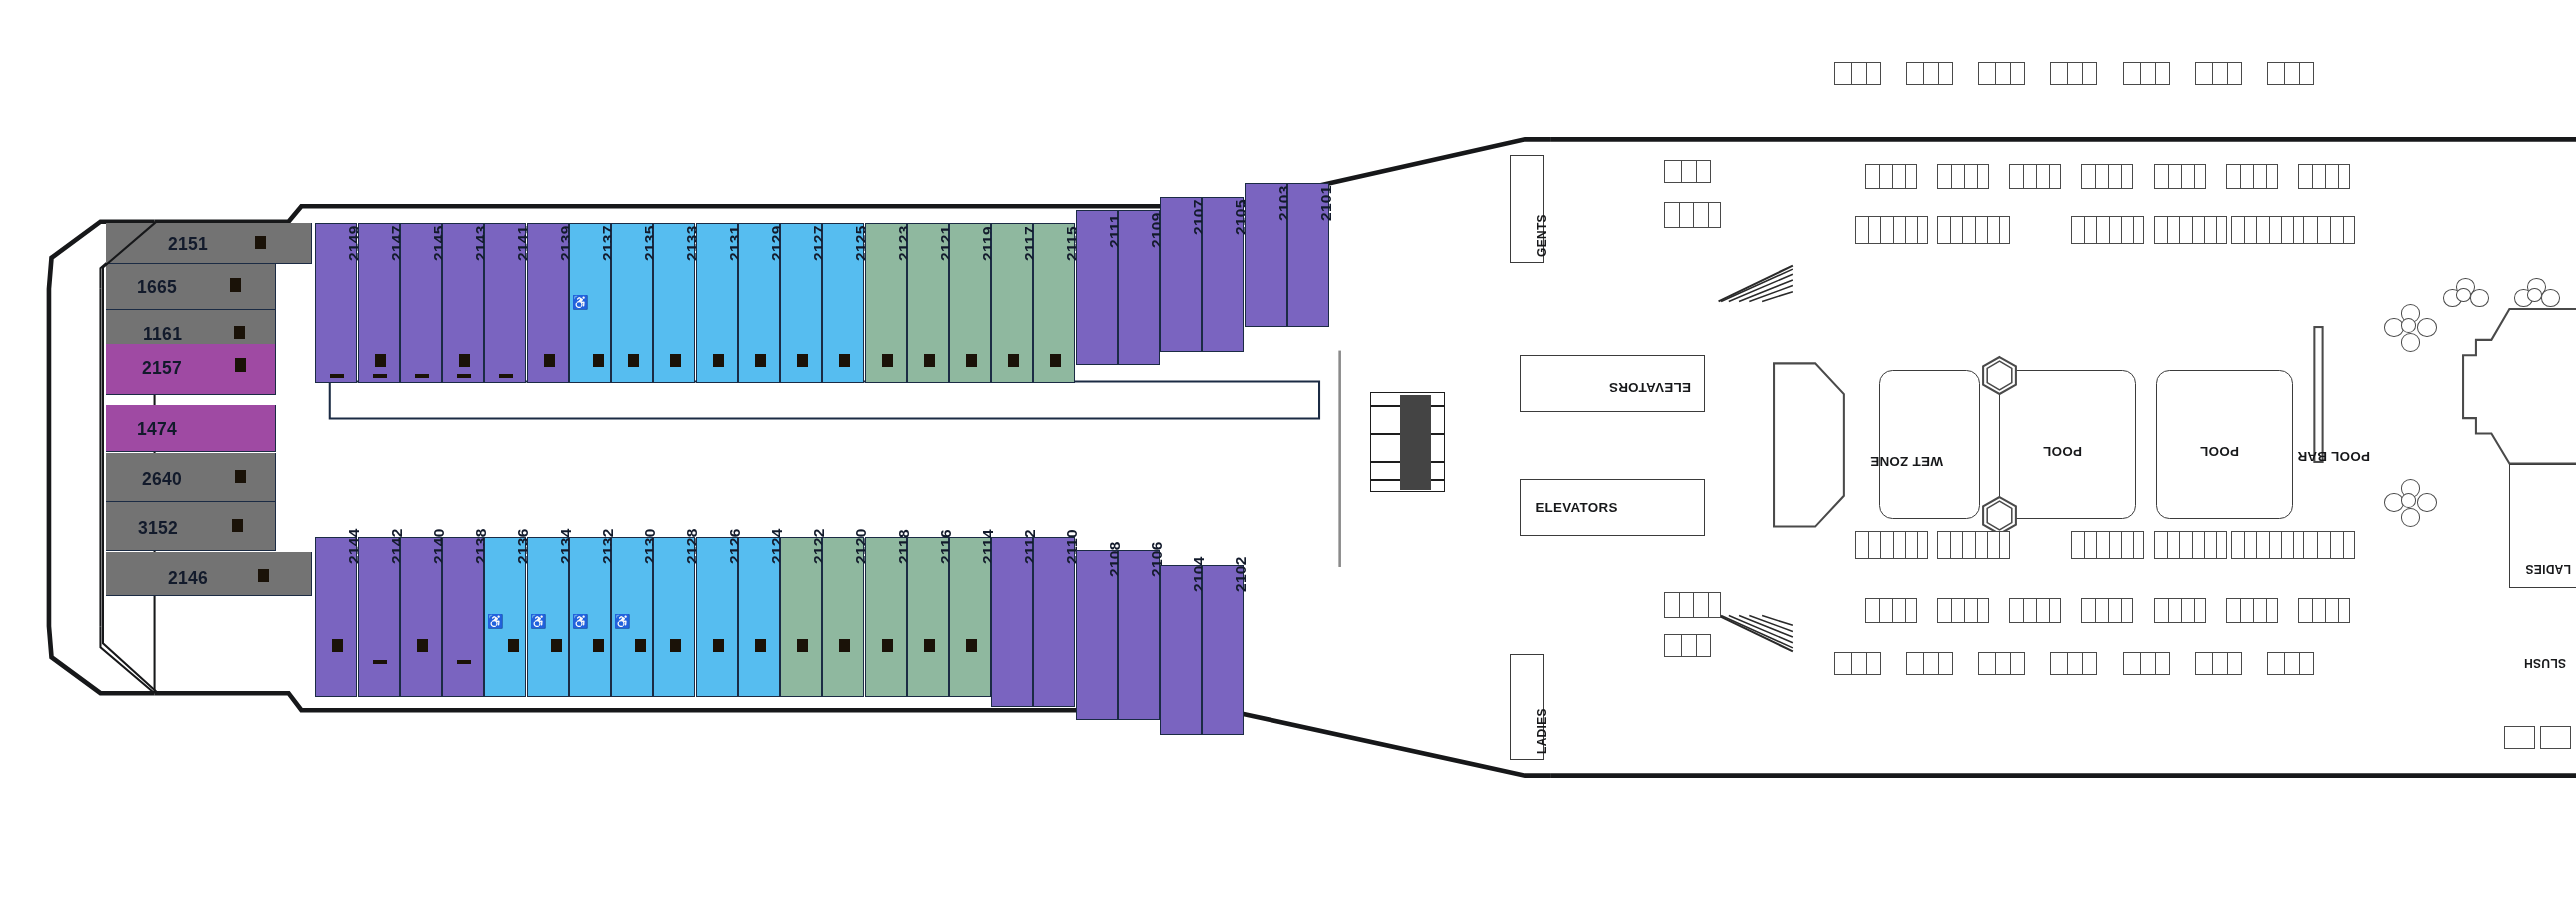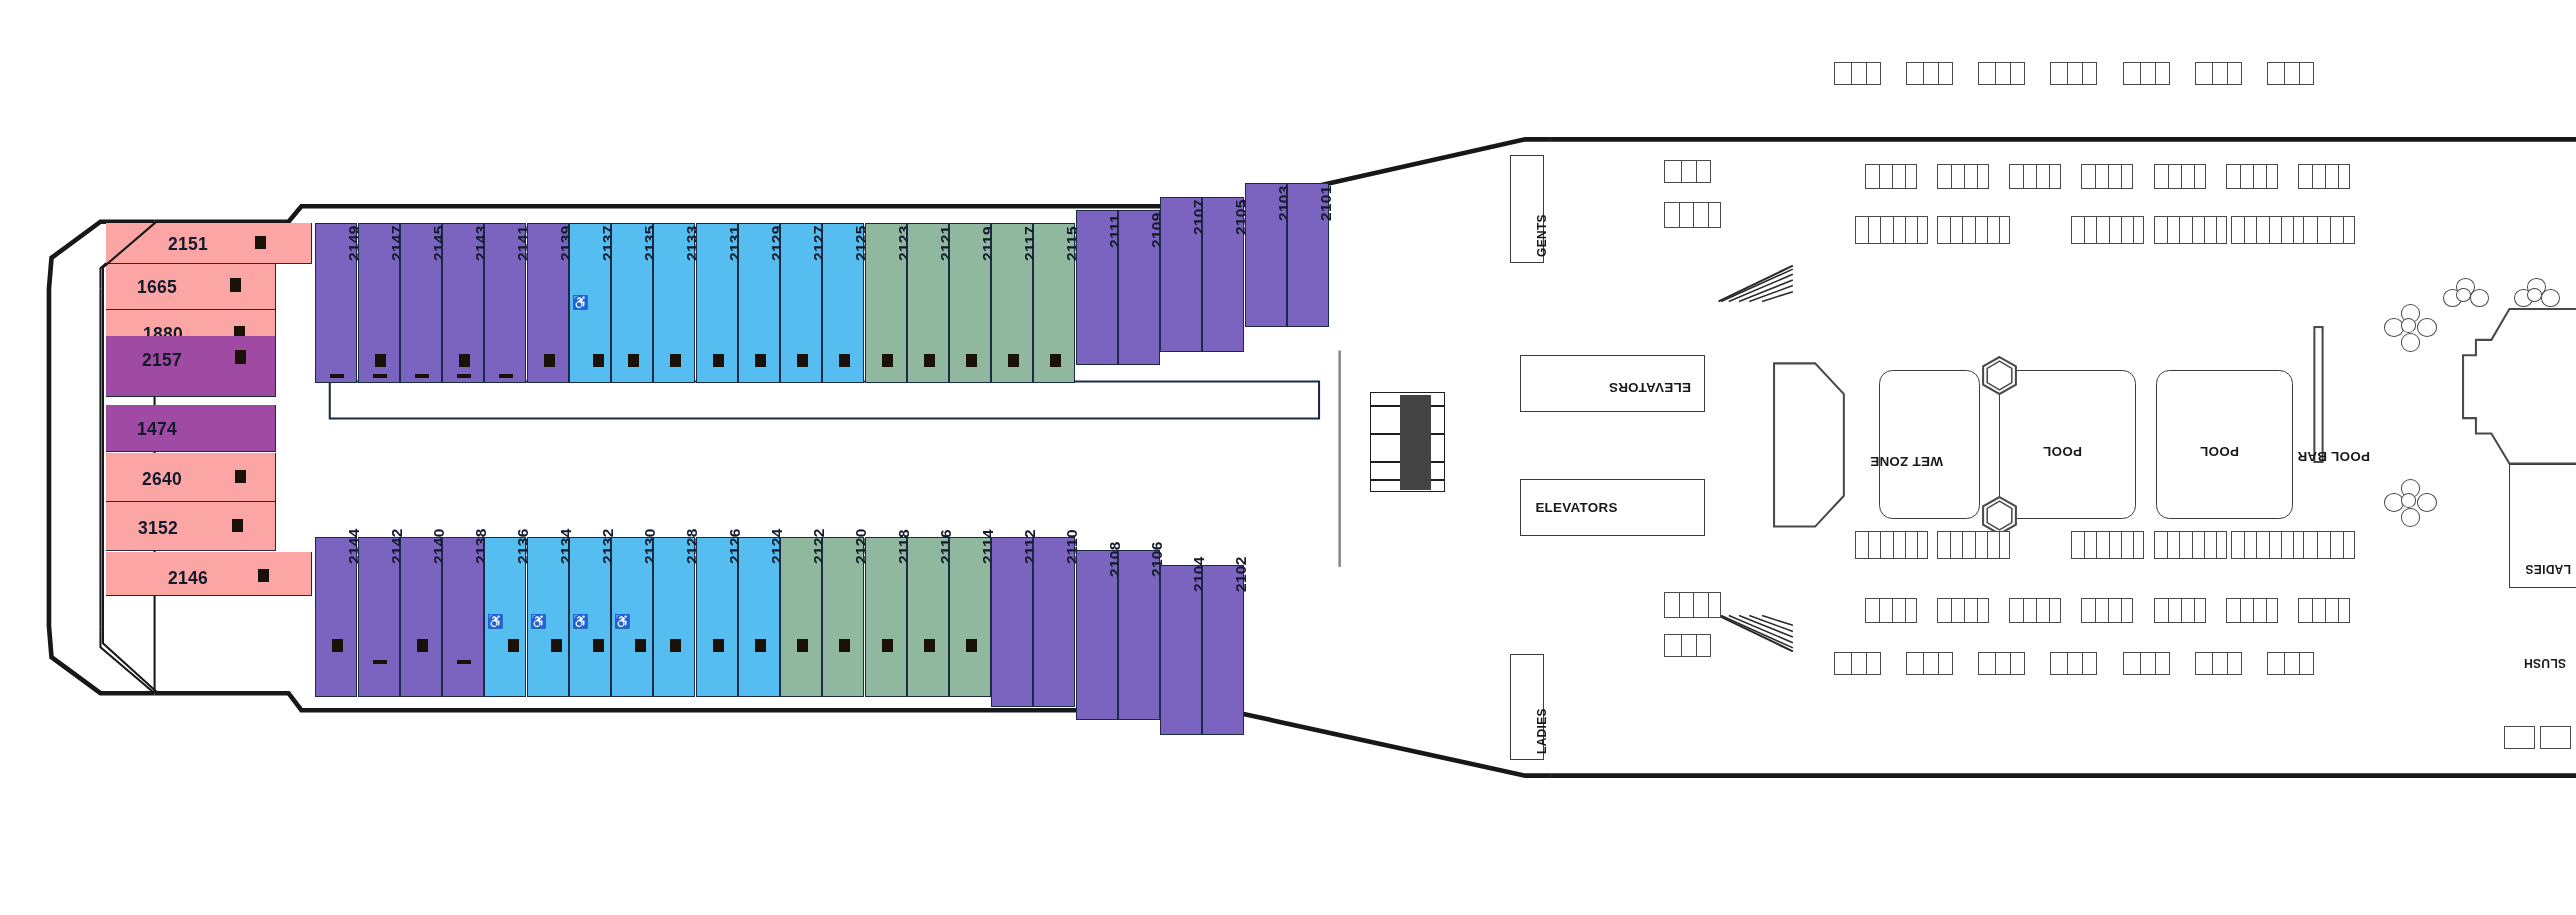--- a/index.html
+++ b/index.html
@@ -12,21 +12,21 @@
   
   .cab{position:absolute;box-sizing:border-box;border:1px solid #1b2b44;}
   .cab .num{position:absolute;white-space:nowrap;font-size:15.5px;font-weight:700;color:#121a2b;
             letter-spacing:0.3px;}
   .cab.vert .num{transform:rotate(-90deg);transform-origin:left top;}
   .cab .bedsq{position:absolute;width:11.3px;height:13.4px;background:#1a1208;}
   .cab .dash{position:absolute;width:13.4px;height:3.6px;background:#1a1208;}
   .cab .wc{position:absolute;font-size:13.4px;line-height:13.4px;color:#121a2b;font-weight:700;}
 
   
-  .c-lightblue{background:#fca5a5;}
+  .c-lightblue{background:#737373;}
   .c-blue     {background:#56bdf0;}
   .c-green    {background:#8fb89f;}
   .c-purple   {background:#7a64c0;}
   .c-violet   {background:#9f4aa3;}
 
   
   .cab.horiz .num{font-size:17.5px;font-weight:700;}
 
   
   .box{position:absolute;box-sizing:border-box;border:1px solid #3b3b3b;background:#fff;}
@@ -93,24 +93,24 @@
 
   <div class="cab horiz c-lightblue" style="left:106px;top:223px;width:206px;height:41px;border-width:0 1px 1px 0;">
     <span class="num" style="left:62px;top:11.3px;">2151</span>
     <span class="bedsq" style="left:149px;top:13px;"></span>
   </div>
   <div class="cab horiz c-lightblue" style="left:106px;top:264px;width:170px;height:46px;border-width:0 1px 1px 0;">
     <span class="num" style="left:31px;top:13.4px;">1665</span>
     <span class="bedsq" style="left:124px;top:14.4px;"></span>
   </div>
   <div class="cab horiz c-lightblue" style="left:106px;top:310px;width:170px;height:48px;border-width:0 1px 1px 0;">
-    <span class="num" style="left:37px;top:14.4px;">1880</span>
+    <span class="num" style="left:37px;top:14.4px;">1161</span>
     <span class="bedsq" style="left:128px;top:15.5px;"></span>
   </div>
-  <div class="cab horiz c-violet" style="left:106px;top:336px;width:170px;height:61px;border-width:0 1px 1px 0;">
+  <div class="cab horiz c-violet" style="left:106px;top:344px;width:170px;height:51px;border-width:0 1px 1px 0;">
     <span class="num" style="left:36px;top:14px;">2157</span>
     <span class="bedsq" style="left:129px;top:14.4px;"></span>
   </div>
   <div class="cab horiz c-violet" style="left:106px;top:405px;width:170px;height:47px;border-width:0 1px 1px 0;">
     <span class="num" style="left:31px;top:14px;">1474</span>
   </div>
   <div class="cab horiz c-lightblue" style="left:106px;top:453px;width:170px;height:49px;border-width:0 1px 1px 0;">
     <span class="num" style="left:36px;top:15.5px;">2640</span>
     <span class="bedsq" style="left:129px;top:16.5px;"></span>
   </div>

